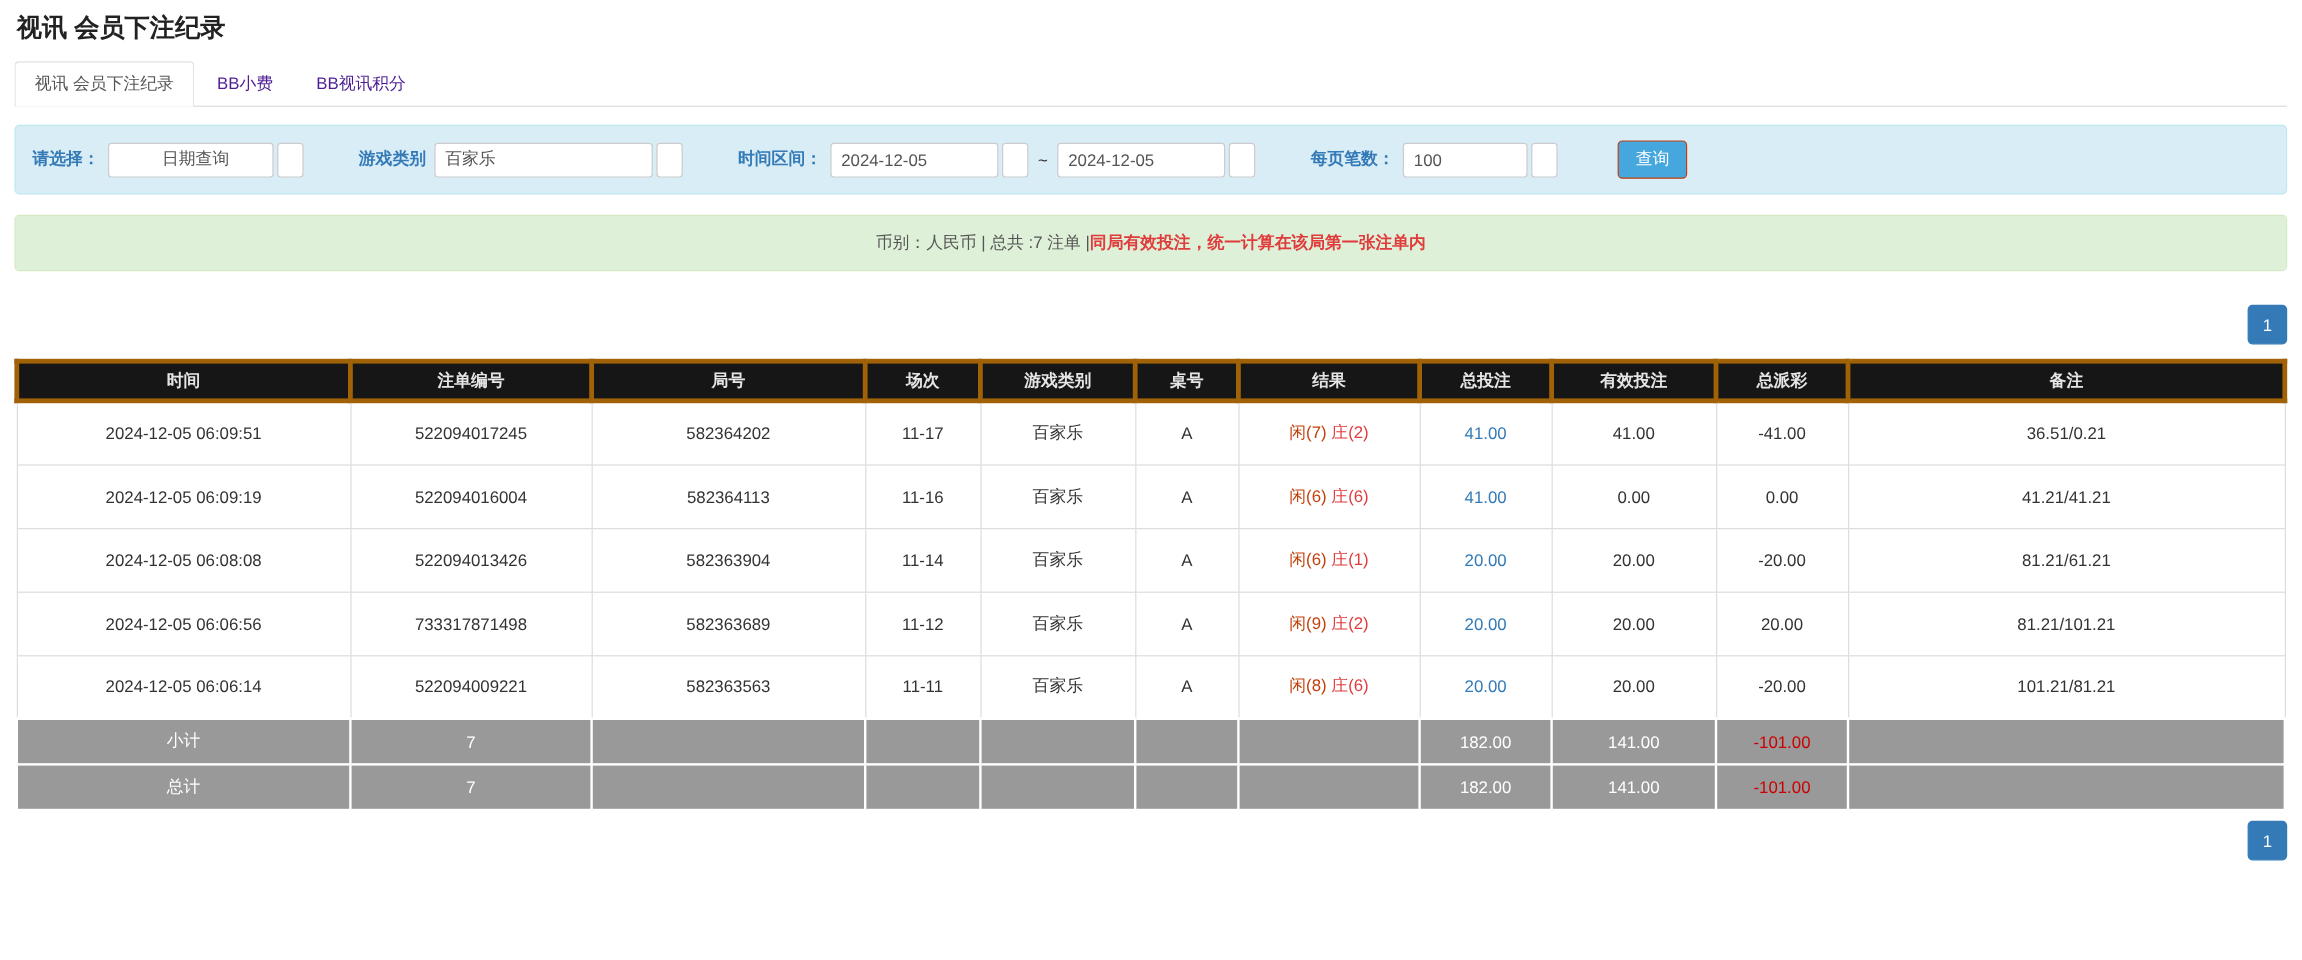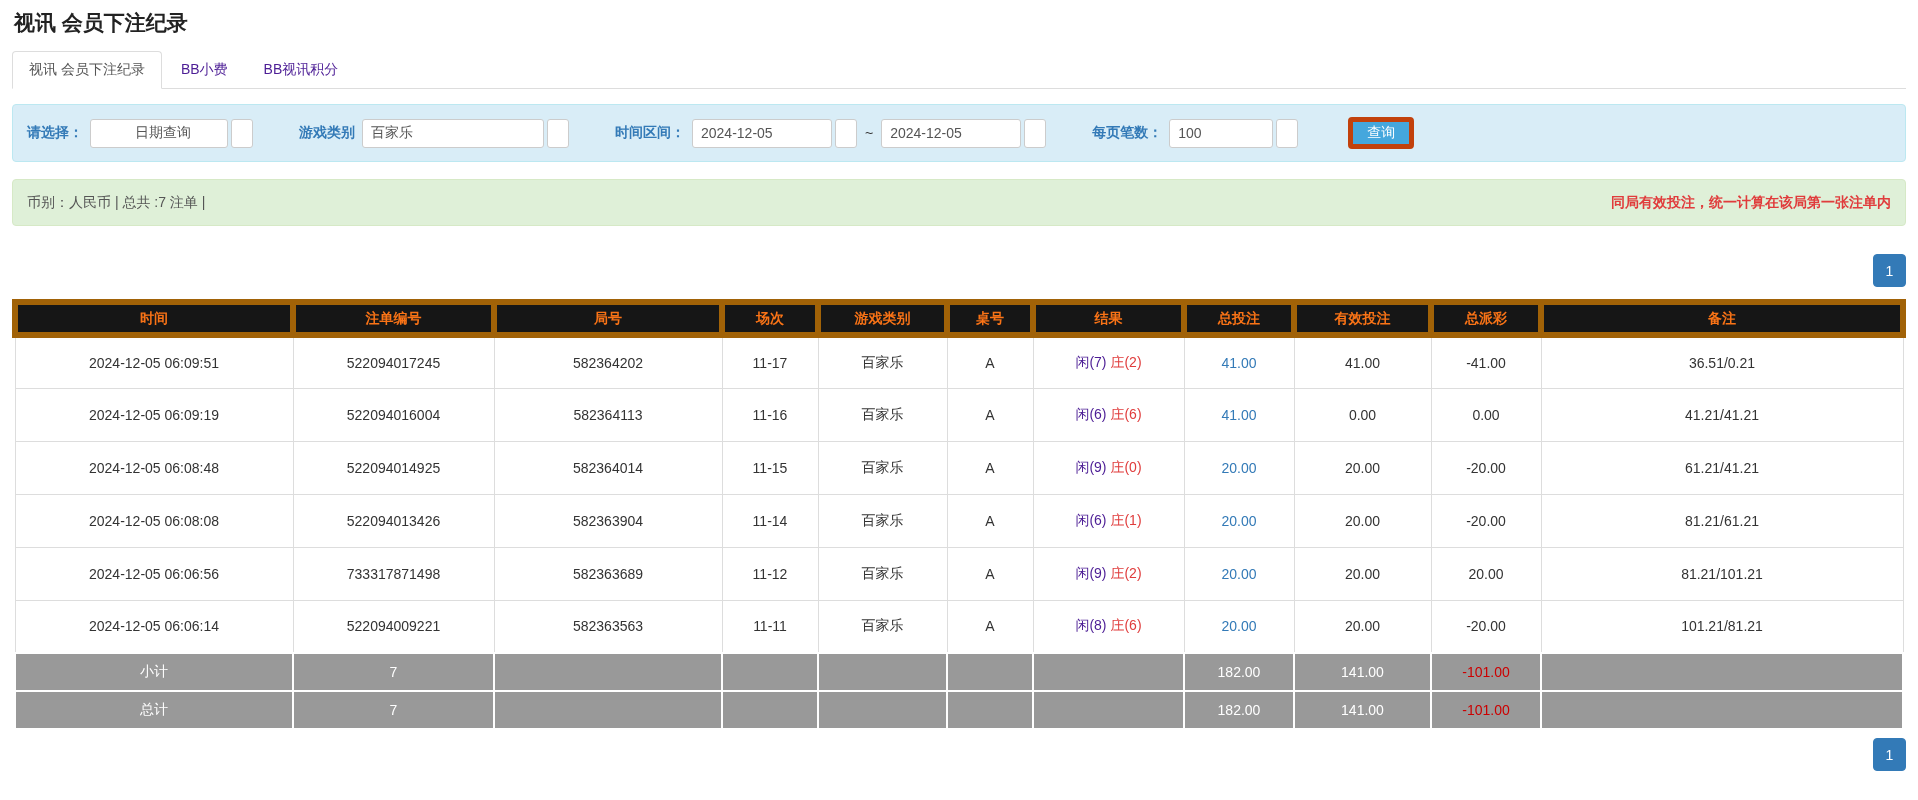--- a/index.html
+++ b/index.html
@@ -30,54 +30,54 @@
   .filter-group { display: flex; align-items: center; margin-right: 46px; }
   .filter-label { color: #337ab7; font-weight: bold; white-space: nowrap; margin-right: 7px; }
   .filter-input {
     height: 29px; border: 1px solid #ccc; border-radius: 3px; background: #fff;
     padding: 0 8px; font-size: 14px; color: #555; font-family: inherit;
   }
   .side-btn { width: 22px; height: 29px; border: 1px solid #ccc; border-radius: 3px; background: #fff; margin-left: 3px; cursor: pointer; }
   .tilde { margin: 0 8px; color: #333; }
   .search-btn {
     height: 32px; padding: 0 14px; margin-left: 4px;
-    background: #45a7dd; border: 5px solid #c2410c; border-radius: 4px;
+    background: #45a7dd; border: 1px solid #c2410c; border-radius: 4px;
     color: #fff; font-size: 14px; font-family: inherit; cursor: pointer;
   }
 
   
   .info-bar {
     margin-top: 17px; background: #dff0d8; border: 1px solid #d6e9c6; border-radius: 4px;
-    padding: 13px 14px; display: flex; justify-content: space-between; align-items: center; min-height: 47px;
+    padding: 13px 14px; display: flex; justify-content: center; align-items: center; min-height: 47px;
   }
   .info-left { color: #555; }
   .info-right { color: #e03c3c; font-weight: bold; }
 
   
   .pagination-row { display: flex; justify-content: flex-end; margin-top: 28px; }
   .page-btn {
     min-width: 33px; height: 33px; padding: 0 6px;
     background: #337ab7; border: 1px solid #337ab7; border-radius: 4px;
     color: #fff; font-size: 14px; display: flex; align-items: center; justify-content: center;
     cursor: pointer;
   }
   .pagination-bottom { margin-top: 8px; }
 
   
   table.records { width: 100%; border-collapse: collapse; table-layout: fixed; margin-top: 12px; }
   table.records thead th {
-    background: #161616; color: #f97316; font-weight: bold; font-size: 14px;
-    height: 33px; text-align: center; border: 6px solid #a16207;
+    background: #161616; color: #e5e5e5; font-weight: bold; font-size: 14px;
+    height: 33px; text-align: center; border: 4px solid #a16207;
   }
   table.records tbody td {
     height: 53px; text-align: center; font-size: 14px; color: #333;
     background: #fff; border: 1px solid #ddd; overflow: hidden; white-space: nowrap;
   }
   table.records tbody tr.highlight td { background: #ffff99; }
-  .player { color: #4c1d95; text-align: right; }
+  .player { color: #c2410c; text-align: right; }
   .banker { color: #e03c3c; }
   .bet-link { color: #337ab7; cursor: pointer; }
   td.neg { color: #e60000; }
   table.records tfoot td {
     background: #999; color: #fff; height: 38px; text-align: center;
     font-size: 14px; border: 2px solid #fff;
   }
   table.records tfoot td.neg { color: #cc0000; font-weight: normal; }
 </style>
 </head>
@@ -179,33 +179,20 @@
           <td>11-16</td>
           <td>百家乐</td>
           <td>A</td>
           <td><span class="player">闲(6)</span> <span class="banker">庄(6)</span></td>
           <td><span class="bet-link">41.00</span></td>
           <td>0.00</td>
           <td>0.00</td>
           <td>41.21/41.21</td>
         </tr>
         <tr>
-          <td>2024-12-05 06:08:48</td>
-          <td>522094014925</td>
-          <td>582364014</td>
-          <td>11-15</td>
-          <td>百家乐</td>
-          <td>A</td>
-          <td><span class="player">闲(9)</span> <span class="banker">庄(0)</span></td>
-          <td><span class="bet-link">20.00</span></td>
-          <td>20.00</td>
-          <td class="neg">-20.00</td>
-          <td>61.21/41.21</td>
-        </tr>
-        <tr>
           <td>2024-12-05 06:08:08</td>
           <td>522094013426</td>
           <td>582363904</td>
           <td>11-14</td>
           <td>百家乐</td>
           <td>A</td>
           <td><span class="player">闲(6)</span> <span class="banker">庄(1)</span></td>
           <td><span class="bet-link">20.00</span></td>
           <td>20.00</td>
           <td class="neg">-20.00</td>

